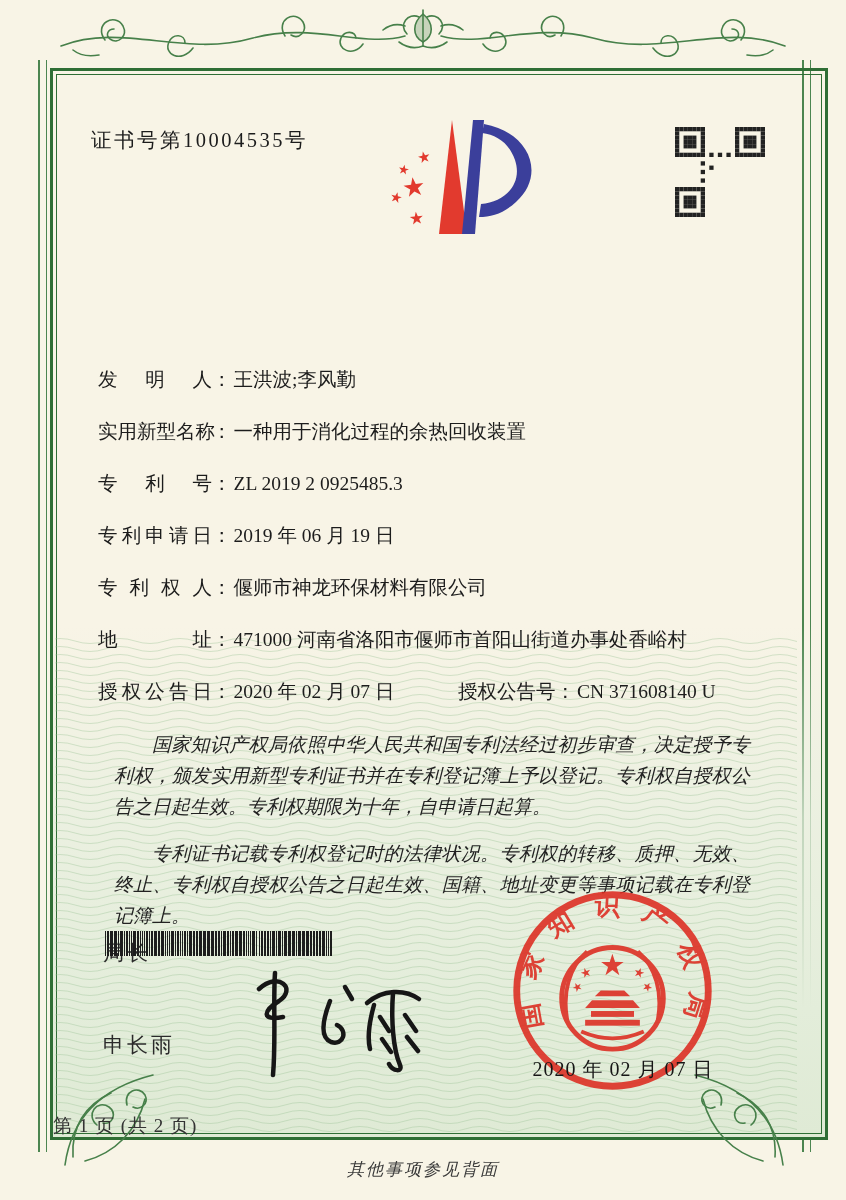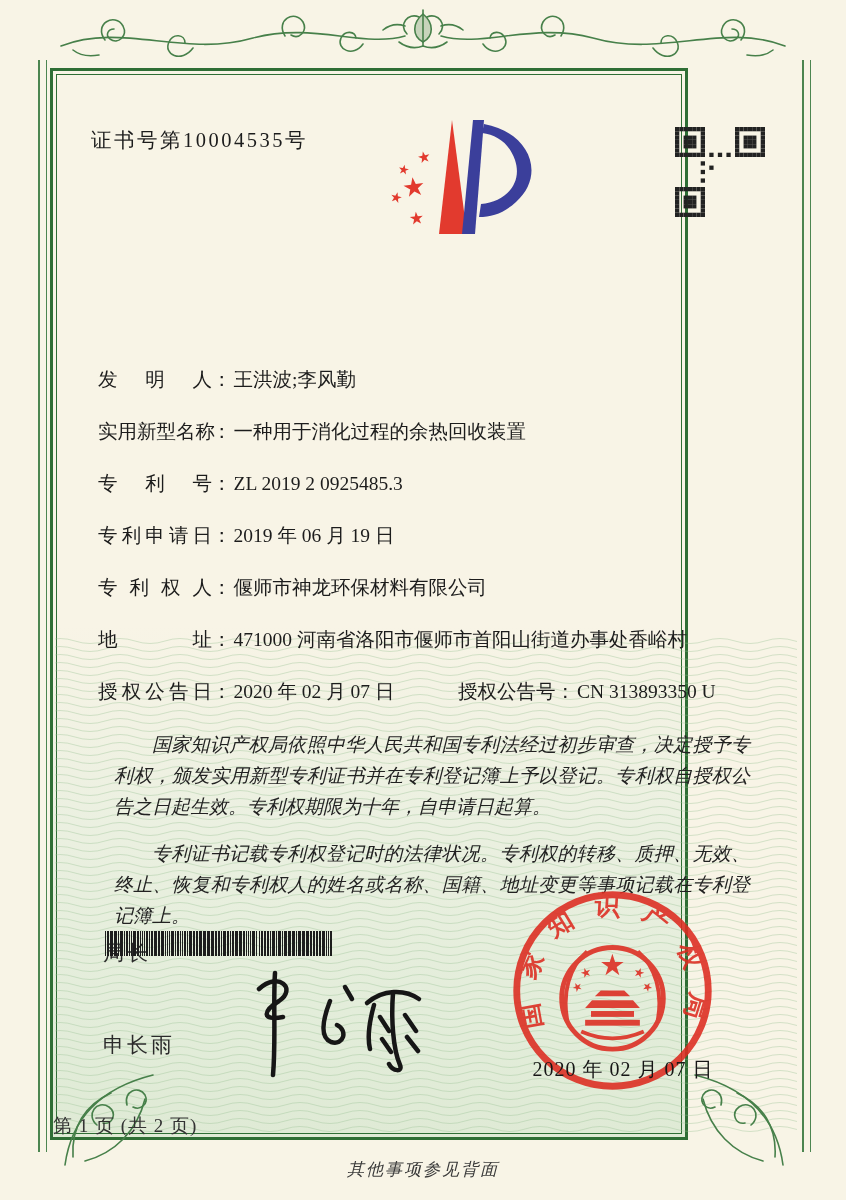--- a/index.html
+++ b/index.html
@@ -3,21 +3,21 @@
 <meta charset="utf-8">
 <style>
   html,body{margin:0;padding:0;}
   body{width:846px;height:1200px;position:relative;background:#f8f4e6;overflow:hidden;
        font-family:"Liberation Serif","DejaVu Serif",serif;color:#1c1c1c;}
   .abs{position:absolute;}
   
   .side-rail{position:absolute;top:60px;height:1092px;width:6px;
              border-left:2px solid #4c8550;border-right:1px solid #4c8550;}
   
-  .frame{position:absolute;left:50px;top:68px;width:638px;height:1072px;
+  .frame{position:absolute;left:50px;top:68px;width:778px;height:1072px;
          border:3px solid #2f6e35;box-sizing:border-box;
          background:linear-gradient(180deg, rgba(248,244,230,0) 0%, rgba(248,244,230,0) 52%,
                     rgba(231,239,223,.75) 70%, #e3edda 88%, #dfead5 100%);}
   .frame-inner{position:absolute;inset:3px;border:1px solid #2f6e35;}
   .content{position:absolute;inset:0;}
   .cert-no{position:absolute;left:38px;top:55px;font-size:20.5px;letter-spacing:2.5px;}
   .title{position:absolute;left:0;top:178px;width:100%;text-align:center;
          font-size:42px;font-weight:700;letter-spacing:9px;color:#141414;}
   .fields{position:absolute;left:45px;top:297px;width:690px;font-size:19.5px;}
   .frow{line-height:24px;margin-bottom:28px;position:relative;white-space:nowrap;}
@@ -273,28 +273,28 @@
       </div>
       <div class="frow">
         <span class="flabel">专利权人</span><span class="fcolon">：</span><span>偃师市神龙环保材料有限公司</span>
       </div>
       <div class="frow">
         <span class="flabel">地址</span><span class="fcolon">：</span><span>471000 河南省洛阳市偃师市首阳山街道办事处香峪村</span>
       </div>
       <div class="frow">
         <span class="flabel">授权公告日</span><span class="fcolon">：</span><span>2020 年 02 月 07 日</span>
         <span class="pair2">
-          <span>授权公告号</span><span class="fcolon">：</span><span>CN 313893350 U</span>
+          <span>授权公告号</span><span class="fcolon">：</span><span>CN 371608140 U</span>
         </span>
       </div>
     </div>
 
     <div class="paras">
       <p>国家知识产权局依照中华人民共和国专利法经过初步审查，决定授予专利权，颁发实用新型专利证书并在专利登记簿上予以登记。专利权自授权公告之日起生效。专利权期限为十年，自申请日起算。</p>
-      <p>专利证书记载专利权登记时的法律状况。专利权的转移、质押、无效、终止、恢复和专利权人的姓名或名称、国籍、地址变更等事项记载在专利登记簿上。</p>
+      <p>专利证书记载专利权登记时的法律状况。专利权的转移、质押、无效、终止、专利权自授权公告之日起生效、国籍、地址变更等事项记载在专利登记簿上。</p>
     </div>
 
     <svg class="barcode abs" id="barcode" style="left:52px;top:860px;z-index:2;" width="230" height="25" viewBox="0 0 230 25">
         <rect x="0" y="0" width="1" height="25"></rect>
         <rect x="2" y="0" width="2" height="25"></rect>
         <rect x="5" y="0" width="3" height="25"></rect>
         <rect x="9" y="0" width="3" height="25"></rect>
         <rect x="13" y="0" width="1" height="25"></rect>
         <rect x="15" y="0" width="3" height="25"></rect>
         <rect x="19" y="0" width="1" height="25"></rect>

